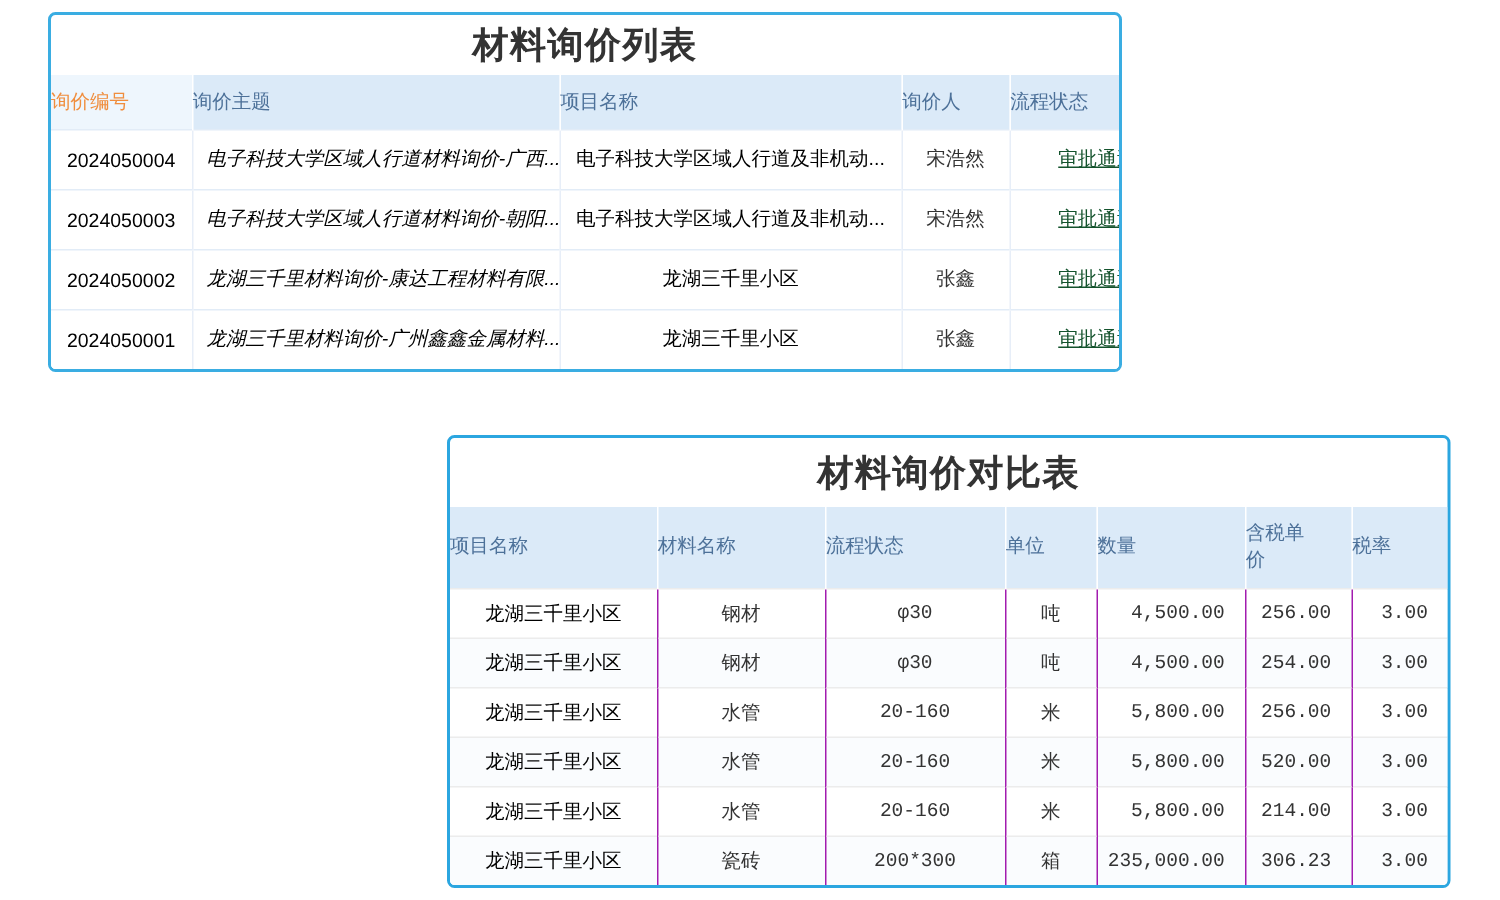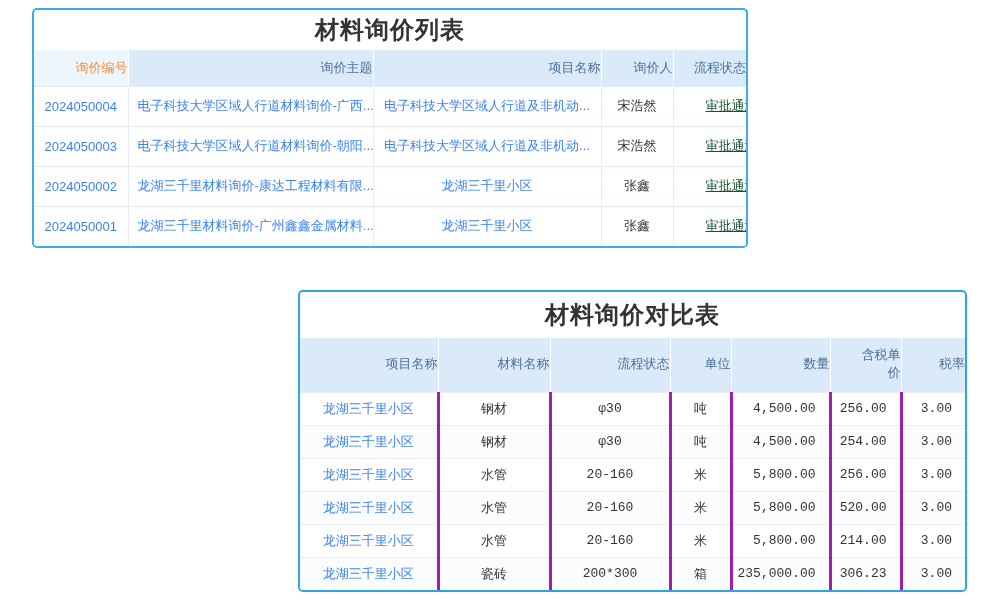--- a/index.html
+++ b/index.html
@@ -12,42 +12,42 @@
   .panel-2 { left:298px; top:290px; width:669px; border:2px solid #2ba6e0;font-family:Liberation Mono, monospace; }
   .panel-title {
     display:flex; align-items:center; justify-content:center;
     font-size:24px; font-weight:bold; color:#333333; letter-spacing:1px;
   }
   .panel-1 .panel-title { height:40px; }
   .panel-2 .panel-title { height:46px; }
   table { border-collapse:collapse; table-layout:fixed; width:100%; }
   th {
     background:#dbeaf8; color:#4d7199; font-weight:normal; font-size:13px;
-    text-align:right; border-left:1px solid #ffffff; vertical-align:middle;
+    text-align:left; border-left:1px solid #ffffff; vertical-align:middle;
   }
   th:first-child { border-left:none; }
   td {
     font-size:13px; color:#333333; text-align:center; vertical-align:middle;
     white-space:nowrap; overflow:hidden; background:#fff;
   }
   
   .t1 th { height:36px; }
   .t1 td { height:40px; border-top:1px solid #e2ecf7; border-left:1px solid #e7eef8; }
   .t1 td:first-child { border-left:none; }
   .t1 th.hl { background:#eef6fd; color:#f08e3e; }
-  .t1 .c-subj { text-align:center; padding-left:9px; }
+  .t1 .c-subj { text-align:center; padding-left:9px;font-style:italic; }
   
   .t2 th { height:54px; line-height:18px; }
-  .t2 td { height:33px; border-top:1px solid #ececec; border-left:3px solid #a21caf; }
+  .t2 td { height:33px; border-top:1px solid #ececec; border-left:1px solid #a21caf; }
   .t2 td:first-child { border-left:none; }
   .t2 tr:nth-child(even) td { background:#fafcfe; }
   .t2 .num { text-align:right; padding-right:13px;margin-top:20px; }
   .hdr-wrap { display:inline-block; width:3.1em; line-height:18px; }
   
-  .lnk { color:#3b82f6; cursor:pointer; }
+  .lnk { color:#000000; cursor:pointer; }
   .status-ok { color:#14532d; text-decoration:underline; cursor:pointer;margin-left:32px; }
 </style>
 </head>
 <body>
 
 <div class="panel panel-1">
   <div class="panel-title">材料询价列表</div>
   <table class="t1">
     <colgroup>
         <col style="width:94px">

